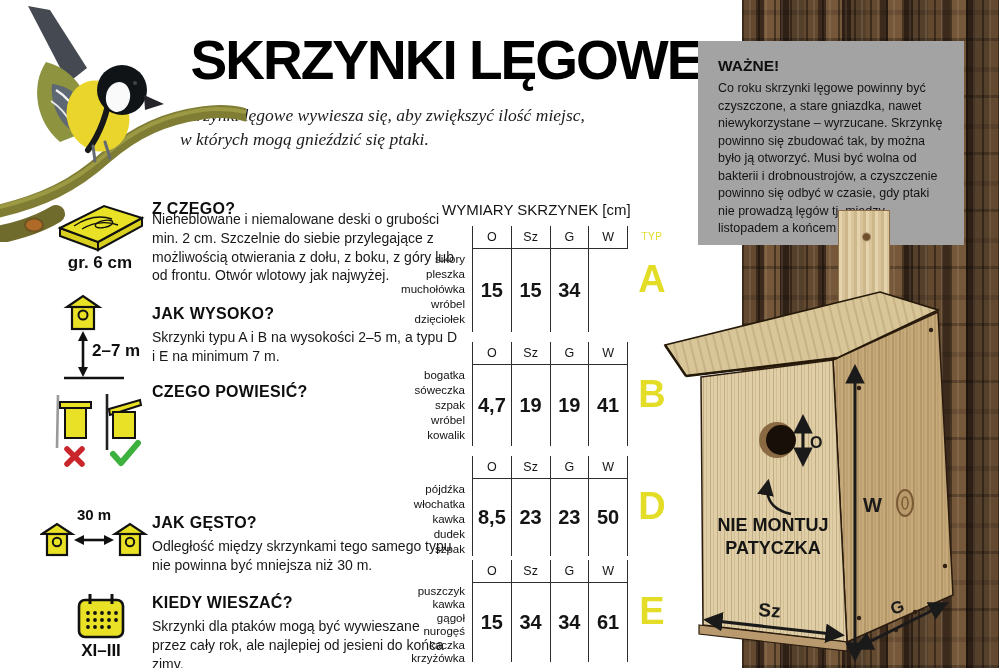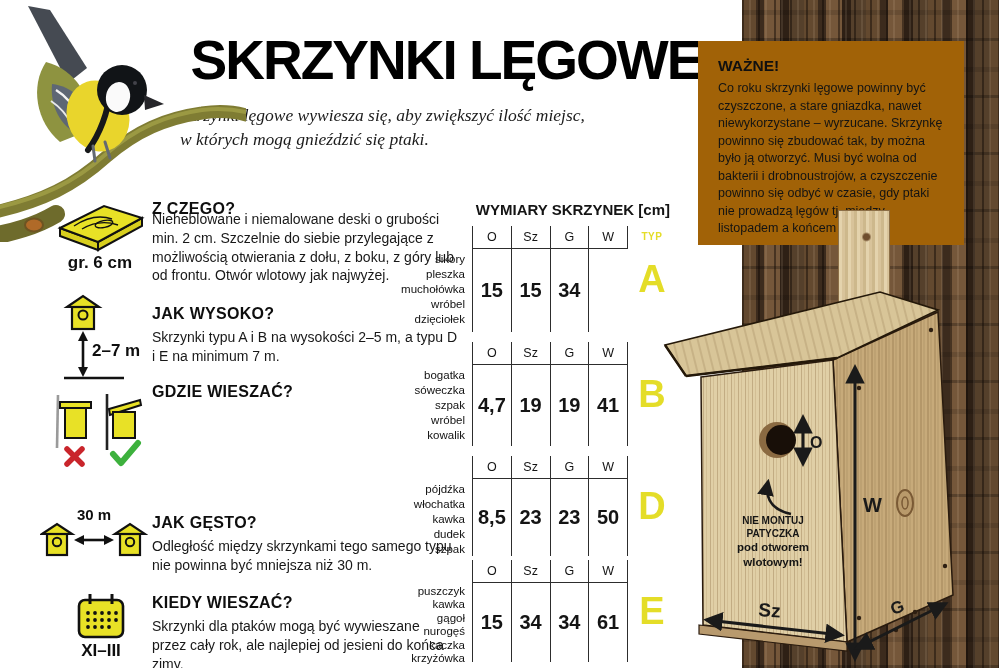--- a/index.html
+++ b/index.html
@@ -12,56 +12,56 @@
          letter-spacing:-2px;color:#000000;white-space:nowrap;}
   #subtitle{left:180px;top:104px;width:530px;text-align:left;font-family:"Liberation Serif",serif;
             font-style:italic;font-size:17.5px;line-height:1.35;white-space:pre-line;color:#1b1b1b;}
 
   
   .sec-h{font-size:16px;font-weight:700;letter-spacing:.3px;color:#0e0e0e;}
   .sec-b{font-size:14px;line-height:1.34;color:#181818;}
   .icon-label{font-weight:700;font-size:17px;color:#0e0e0e;}
 
   
-  #tbl-title{left:442px;top:201px;width:228px;text-align:right;font-size:15px;font-weight:700;}
+  #tbl-title{left:442px;top:201px;width:228px;text-align:left;font-size:15px;font-weight:400;}
   .tblock{position:absolute;left:386px;width:290px;display:flex;}
   .species{width:86px;padding:26px 7px 0 0;box-sizing:border-box;text-align:right;
            font-size:11.5px;line-height:15px;white-space:pre-line;color:#111;}
   .tight .species{line-height:13.4px;padding-top:25px;}
   .grid{width:156px;border-left:1.6px solid #2d2d2d;display:grid;
         grid-template-columns:repeat(4,1fr);grid-template-rows:23px 1fr;box-sizing:border-box;}
   .hc{border-right:1.6px solid #2d2d2d;border-bottom:1.6px solid #2d2d2d;
       display:flex;align-items:center;justify-content:center;font-size:12.5px;}
   .vc{border-right:1.6px solid #2d2d2d;display:flex;align-items:center;justify-content:center;
       font-size:20px;font-weight:700;}
   .typ{width:48px;display:flex;align-items:center;justify-content:center;
        font-size:38px;font-weight:700;color:#e4dd28;position:relative;}
   .typlabel{position:absolute;left:0;right:0;top:5px;text-align:center;
-            font-size:10px;font-weight:700;color:#e4dd28;letter-spacing:.5px;}
+            font-size:10px;font-weight:400;color:#e4dd28;letter-spacing:.5px;}
 
   
   #bark{left:742px;top:0;width:257px;height:668px;
     background:
       repeating-linear-gradient(90deg, rgba(15,8,4,.45) 0 2px, transparent 2px 7px,
         rgba(255,228,196,.10) 7px 9px, transparent 9px 16px),
       repeating-linear-gradient(0deg, rgba(0,0,0,.25) 0 3px, transparent 3px 26px,
         rgba(0,0,0,.12) 26px 31px, transparent 31px 57px),
       repeating-linear-gradient(90deg, #63492f 0 14px, #3c2b1d 14px 22px, #75573a 22px 38px,
         #2e2015 38px 47px, #55402b 47px 62px);}
-  #warnbox{left:698px;top:41px;width:266px;height:204px;background:#a16207;z-index:2;
+  #warnbox{left:698px;top:41px;width:266px;height:204px;background:#a3a3a3;z-index:2;
            padding:16px 20px;box-sizing:border-box;}
   #warnbox h2{margin:0 0 5px 0;font-size:15.5px;font-weight:700;color:#101010;}
   #warnbox p{margin:0;font-size:12.5px;line-height:1.4;color:#131313;}
   #plank{left:838px;top:210px;width:50px;height:118px;z-index:3;border:1px solid #8c6f47;
     background:
       radial-gradient(circle at 55% 22%, #6f4e2e 0 3px, rgba(0,0,0,0) 5px),
       repeating-linear-gradient(90deg,#e4d3ad 0 3px,#d8c39a 3px 6px,#cdb88c 6px 9px);}
   #nestbox{left:653px;top:268px;width:350px;height:400px;z-index:4;}
   #nonote{left:700px;top:514px;width:146px;z-index:5;text-align:center;color:#151515;}
-  #nonote .l1{font-size:10px;font-weight:700;line-height:1.3;white-space:pre-line;}
+  #nonote .l1{font-size:18px;font-weight:700;line-height:1.3;white-space:pre-line;}
   #nonote .l2{font-size:11.5px;font-weight:700;line-height:1.3;white-space:pre-line;}
 </style>
 </head>
 <body>
 
 <div id="page">
 
   <div id="bark" class="abs"></div>
 
   <svg class="abs" style="left:-6px;top:0;z-index:1" width="252" height="242" viewBox="0 0 252 242">
@@ -119,21 +119,21 @@
     <rect x="15" y="16" width="21" height="30" fill="#e8e126" stroke="#111" stroke-width="2"></rect>
     <g stroke="#c9252b" stroke-width="5.5" stroke-linecap="round">
       <line x1="17" y1="57" x2="32" y2="72"></line>
         <line x1="32" y1="57" x2="17" y2="72"></line>
     </g>
     <line x1="57" y1="2" x2="57" y2="58" stroke="#222" stroke-width="2.6"></line>
     <polygon points="59,17 90,8 91,13 60,23" fill="#e8e126" stroke="#111" stroke-width="2"></polygon>
     <rect x="63" y="20" width="22" height="26" fill="#e8e126" stroke="#111" stroke-width="2"></rect>
     <path d="M 63,62 L 71,71 L 88,51" stroke="#3db13d" stroke-width="6" fill="none" stroke-linecap="round" stroke-linejoin="round"></path>
   </svg>
-  <div class="abs sec-h" style="left:152px;top:383px">GDZIE WIESZAĆ?</div>
+  <div class="abs sec-h" style="left:152px;top:383px">CZEGO POWIESIĆ?</div>
 
   <svg class="abs" style="left:40px;top:517px" width="108" height="42" viewBox="0 0 108 42">
     <g transform="translate(3,6)">
       <polygon points="-1,11 14,1 29,11" fill="#e8e126" stroke="#111" stroke-width="2.2"></polygon>
       <rect x="4" y="11" width="20" height="21" fill="#e8e126" stroke="#111" stroke-width="2.2"></rect>
       <circle cx="14" cy="19" r="4.2" fill="none" stroke="#111" stroke-width="2"></circle>
     </g>
     <g transform="translate(76,6)">
       <polygon points="-1,11 14,1 29,11" fill="#e8e126" stroke="#111" stroke-width="2.2"></polygon>
       <rect x="4" y="11" width="20" height="21" fill="#e8e126" stroke="#111" stroke-width="2.2"></rect>
@@ -312,17 +312,15 @@
     <text x="105" y="348" font-family="Liberation Sans, sans-serif" font-size="19" font-weight="bold" fill="#1a1a1a" transform="rotate(4 105 348)">Sz</text>
     <line x1="204" y1="380" x2="292" y2="336" stroke="#1a1a1a" stroke-width="3" marker-start="url(#ah)" marker-end="url(#ah)"></line>
     <text x="240" y="347" font-family="Liberation Sans, sans-serif" font-size="17" font-weight="bold" fill="#1a1a1a" transform="rotate(-20 240 347)">G</text>
 
     <path d="M 138 246 Q 110 240 115 214" stroke="#1a1a1a" stroke-width="2.6" fill="none" marker-end="url(#ah)"></path>
   </svg>
 
   <div id="nonote" class="abs">
     <div class="l1">NIE MONTUJ
 PATYCZKA</div>
-    <div class="l2">pod otworem
-wlotowym!</div>
   </div>
 
 </div>
 
 </body></html>

